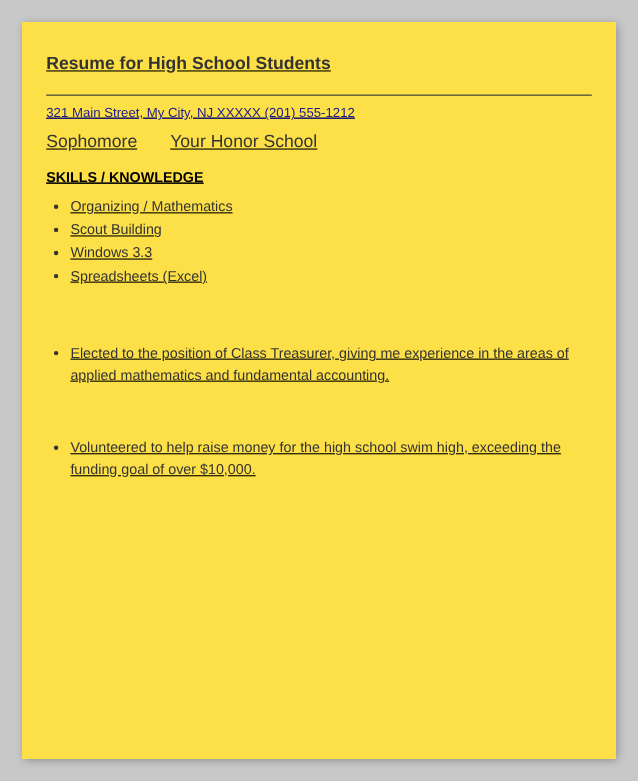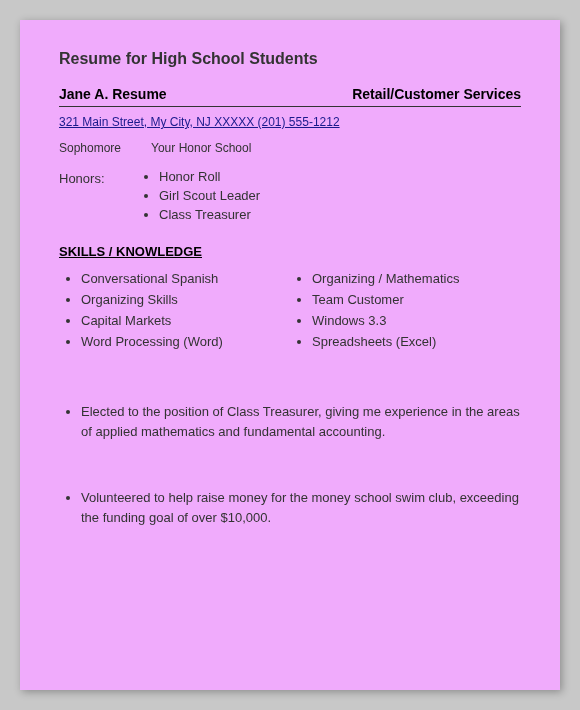--- a/index.html
+++ b/index.html
@@ -12,25 +12,26 @@
       background: #c8c8c8;
       display: flex;
       justify-content: center;
       align-items: flex-start;
       padding: 20px;
       font-family: Arial, sans-serif;
       min-height: 710px;
     }
 
     .page-wrapper {
-      background: #f0abfc;
+      background: #fde047;
       width: 540px;
       min-height: 670px;
-      padding: 30px 39px;
+      padding: 30px 22px;
       box-shadow: 2px 2px 8px rgba(0,0,0,0.3);
+      text-decoration: underline;
     }
 
     .doc-title {
       font-size: 16px;
       font-weight: bold;
       color: #333;
       margin-bottom: 18px;
     }
 
     .header-row {
@@ -59,21 +60,21 @@
     }
 
     .address-line {
       font-size: 12px;
       color: #1a1a8c;
       text-decoration: underline;
       margin-bottom: 12px;
     }
 
     .grade-school-row {
-      font-size: 12px;
+      font-size: 16px;
       color: #333;
       margin-bottom: 14px;
       display: flex;
       gap: 30px;
       text-align: center;
     }
 
     .honors-section {
       display: flex;
       margin-bottom: 18px;
@@ -136,59 +137,41 @@
       margin-top: 47px;
     }
   </style>
 </head>
 <body>
 
 <div class="page-wrapper">
 
   <div class="doc-title">Resume for High School Students</div>
 
-  <div class="header-row">
-    <span class="name">Jane A. Resume</span>
-    <span class="career-field">Retail/Customer Services</span>
-  </div>
 
   <hr class="divider">
 
   <div class="address-line">321 Main Street, My City, NJ XXXXX   (201) 555-1212</div>
 
   <div class="grade-school-row">
     <span>Sophomore</span>
     <span>Your Honor School</span>
   </div>
 
-  <div class="honors-section">
-    <div class="honors-label">Honors:</div>
-    <ul class="honors-list">
-      <li>Honor Roll</li>
-      <li>Girl Scout Leader</li>
-      <li>Class Treasurer</li>
-    </ul>
-  </div>
 
   <div class="section-heading">SKILLS / KNOWLEDGE</div>
 
   <div class="skills-grid">
     <ul class="skills-col">
-      <li>Conversational Spanish</li>
-      <li>Organizing Skills</li>
-      <li>Capital Markets</li>
-      <li>Word Processing (Word)</li>
-    </ul>
-    <ul class="skills-col">
       <li>Organizing / Mathematics</li>
-      <li>Team Customer</li>
+      <li>Scout Building</li>
       <li>Windows 3.3</li>
       <li>Spreadsheets (Excel)</li>
     </ul>
   </div>
 
 
   <ul class="achievements-list">
     <li>Elected to the position of Class Treasurer, giving me experience in the areas of applied mathematics and fundamental accounting.</li>
-    <li>Volunteered to help raise money for the money school swim club, exceeding the funding goal of over $10,000.</li>
+    <li>Volunteered to help raise money for the high school swim high, exceeding the funding goal of over $10,000.</li>
   </ul>
 
 </div>
 
 </body></html>

